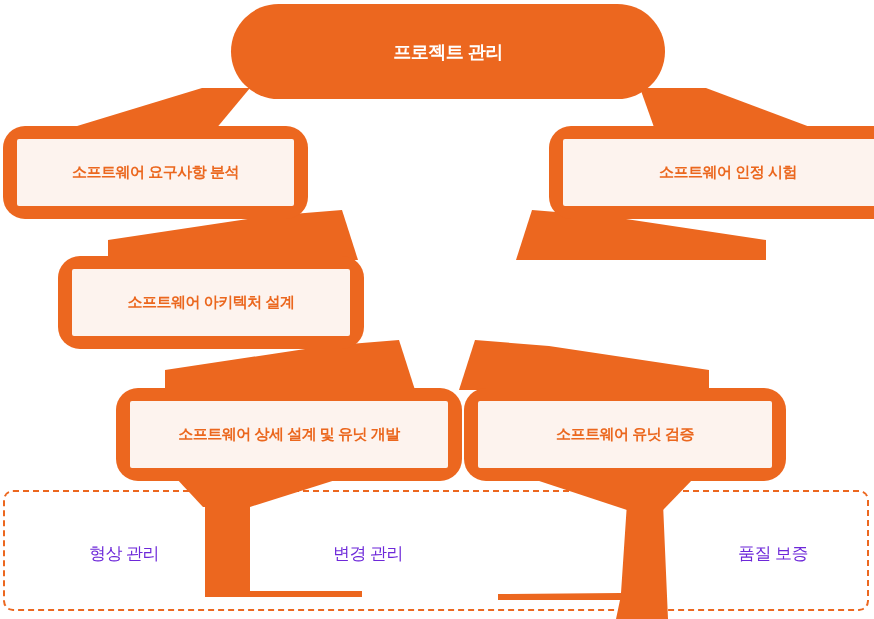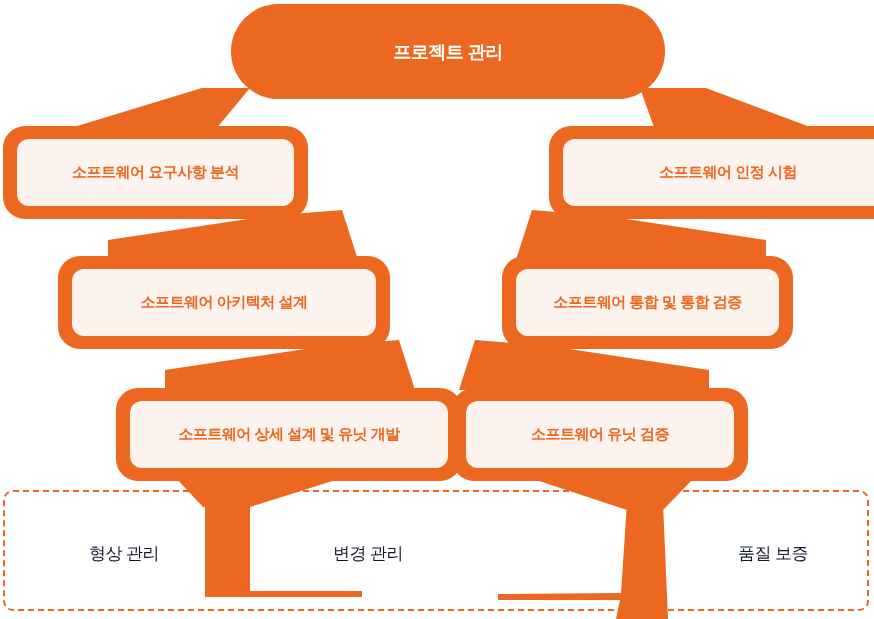--- a/index.html
+++ b/index.html
@@ -37,42 +37,42 @@
   .block{
     position:absolute;
     background:#EC671F;
     border-radius:22px;
     z-index:3;
   }
   .block .panel{
     position:absolute;
     left:14px;right:14px;top:13px;bottom:13px;
     background:#FDF3EE;
-    border-radius:12px;
+    border-radius:2px;
     display:flex;align-items:center;justify-content:center;
   }
   .block .label{
     color:#EB671E;
     font-size:15px;
     font-weight:700;
     letter-spacing:-0.5px;
     white-space:nowrap;
   }
   
   .support-box{
     position:absolute;
     left:3px;top:490px;width:862px;height:117px;
     border:2px dashed #EC671F;
     border-radius:10px;
     z-index:1;
   }
   .support-label{
     position:absolute;
     transform:translate(-50%,-50%);
-    color:#0f172a;
+    color:#6d28d9;
     font-size:17px;
     font-weight:500;
     letter-spacing:-0.5px;
     white-space:nowrap;
     z-index:4;
   }
   .z2{z-index:2;}
 </style>
 </head>
 <body>
@@ -96,42 +96,37 @@
 
   <div class="pill">
     <span class="label">프로젝트 관리</span>
   </div>
 
   <div class="block" style="left:3px;top:126px;width:305px;height:93px;">
     <div class="panel">
       <span class="label">소프트웨어 요구사항 분석</span>
     </div>
   </div>
-  <div class="block" style="left:58px;top:256px;width:306px;height:93px;padding-left:26px;">
+  <div class="block" style="left:58px;top:256px;width:306px;height:93px;">
     <div class="panel">
       <span class="label">소프트웨어 아키텍처 설계</span>
     </div>
   </div>
   <div class="block" style="left:116px;top:388px;width:305px;height:93px;padding-left:41px;">
     <div class="panel">
       <span class="label">소프트웨어 상세 설계 및 유닛 개발</span>
     </div>
   </div>
 
   <div class="block" style="left:549px;top:126px;width:358px;height:93px;">
     <div class="panel">
       <span class="label">소프트웨어 인정 시험</span>
     </div>
   </div>
-  <div class="block" style="left:502px;top:256px;width:291px;height:93px;">
-    <div class="panel">
-      <span class="label">소프트웨어 통합 및 통합 검증</span>
-    </div>
-  </div>
-  <div class="block" style="left:452px;top:388px;width:296px;height:93px;">
+  <div class="block" style="left:464px;top:388px;width:322px;height:93px;">
     <div class="panel">
       <span class="label">소프트웨어 유닛 검증</span>
     </div>
   </div>
 
   <div class="support-box"></div>
 
   <span class="support-label" style="left:124px;top:553px;">형상 관리</span>
   <span class="support-label" style="left:320px;top:553px;margin-left:48px;">변경 관리</span>
   <span class="support-label" style="left:773px;top:553px;text-align:right;">품질 보증</span>

